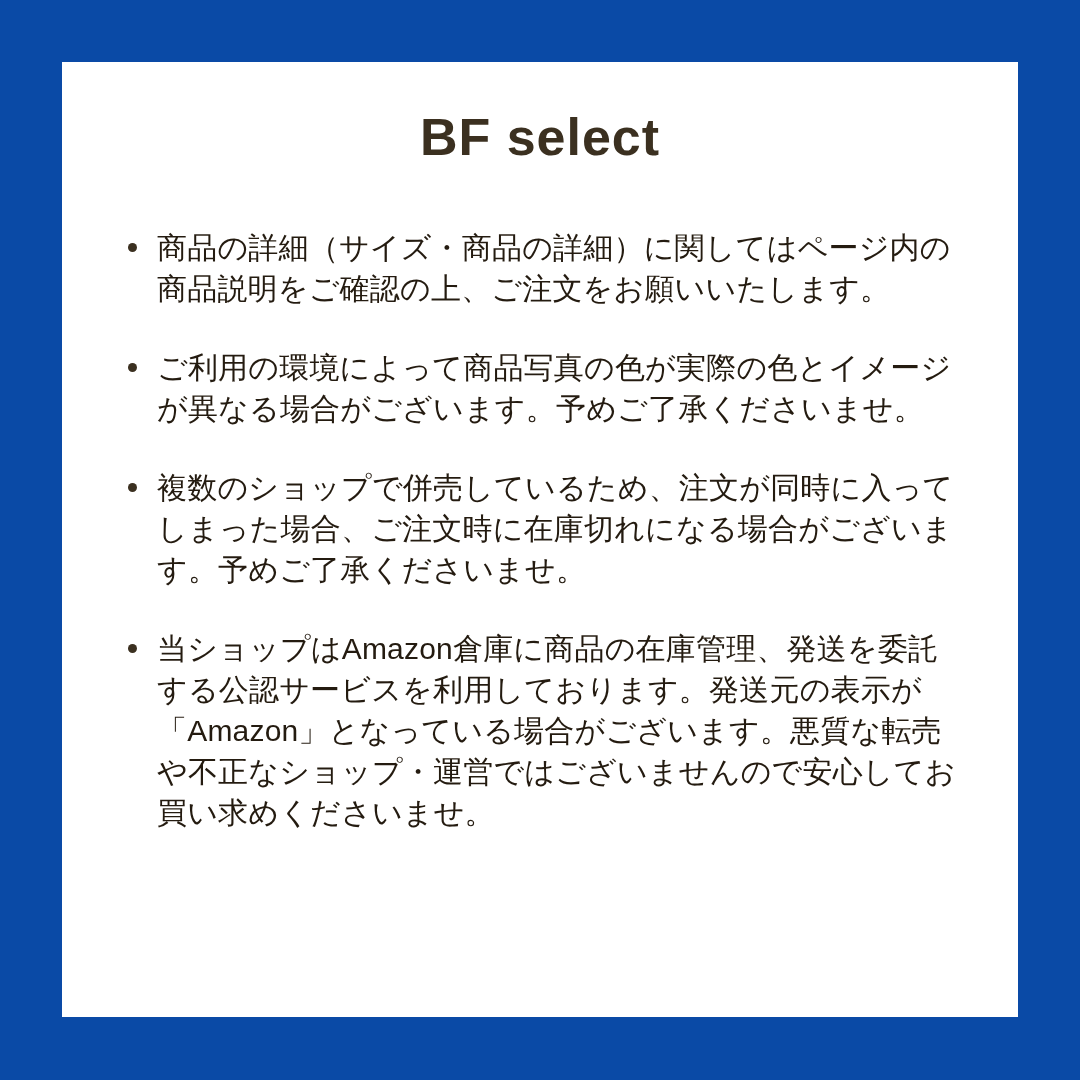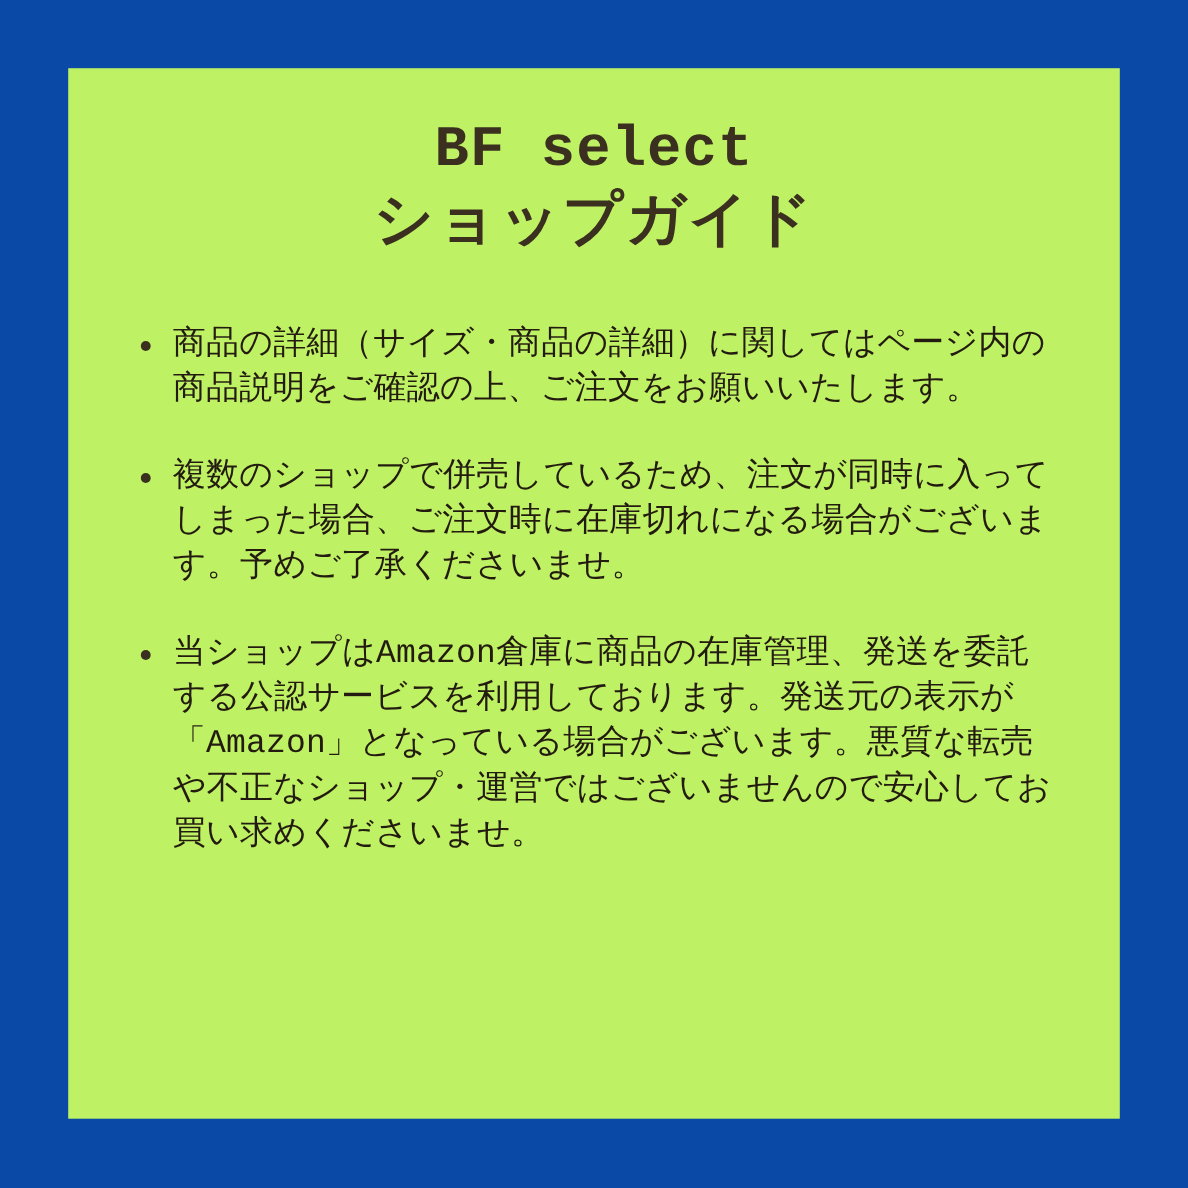--- a/index.html
+++ b/index.html
@@ -20,25 +20,24 @@
     height: 1080px;
     box-sizing: border-box;
     padding: 62px 62px 63px 62px;
     background: #0A4AA6;
   }
 
   .card {
     position: relative;
     width: 100%;
     height: 100%;
-    background: #bef264;
+    background: #ffffff;
     box-sizing: border-box;
     padding: 0;
     overflow: hidden;
-    font-family: Liberation Mono, monospace;
   }
 
   
   .title-block {
     text-align: center;
     padding-top: 46px;
   }
 
   .title-line {
     color: #3B3020;
@@ -99,30 +98,33 @@
   }
 </style>
 </head>
 <body>
 
 <div class="poster">
   <div class="card">
 
     <div class="title-block">
       <div class="title-line latin">BF select</div>
-      <div class="title-line jp">ショップガイド</div>
     </div>
 
     <ul class="notes">
 
       <li class="note-item">
         <span class="note-bullet"></span>
         <span class="note-text">商品の詳細（サイズ・商品の詳細）に関してはページ内の商品説明をご確認の上、ご注文をお願いいたします。</span>
       </li>
 
+      <li class="note-item">
+        <span class="note-bullet"></span>
+        <span class="note-text">ご利用の環境によって商品写真の色が実際の色とイメージが異なる場合がございます。予めご了承くださいませ。</span>
+      </li>
 
       <li class="note-item">
         <span class="note-bullet"></span>
         <span class="note-text">複数のショップで併売しているため、注文が同時に入ってしまった場合、ご注文時に在庫切れになる場合がございます。予めご了承くださいませ。</span>
       </li>
 
       <li class="note-item">
         <span class="note-bullet"></span>
         <span class="note-text">当ショップはAmazon倉庫に商品の在庫管理、発送を委託する公認サービスを利用しております。発送元の表示が「Amazon」となっている場合がございます。悪質な転売や不正なショップ・運営ではございませんので安心してお買い求めくださいませ。</span>
       </li>

